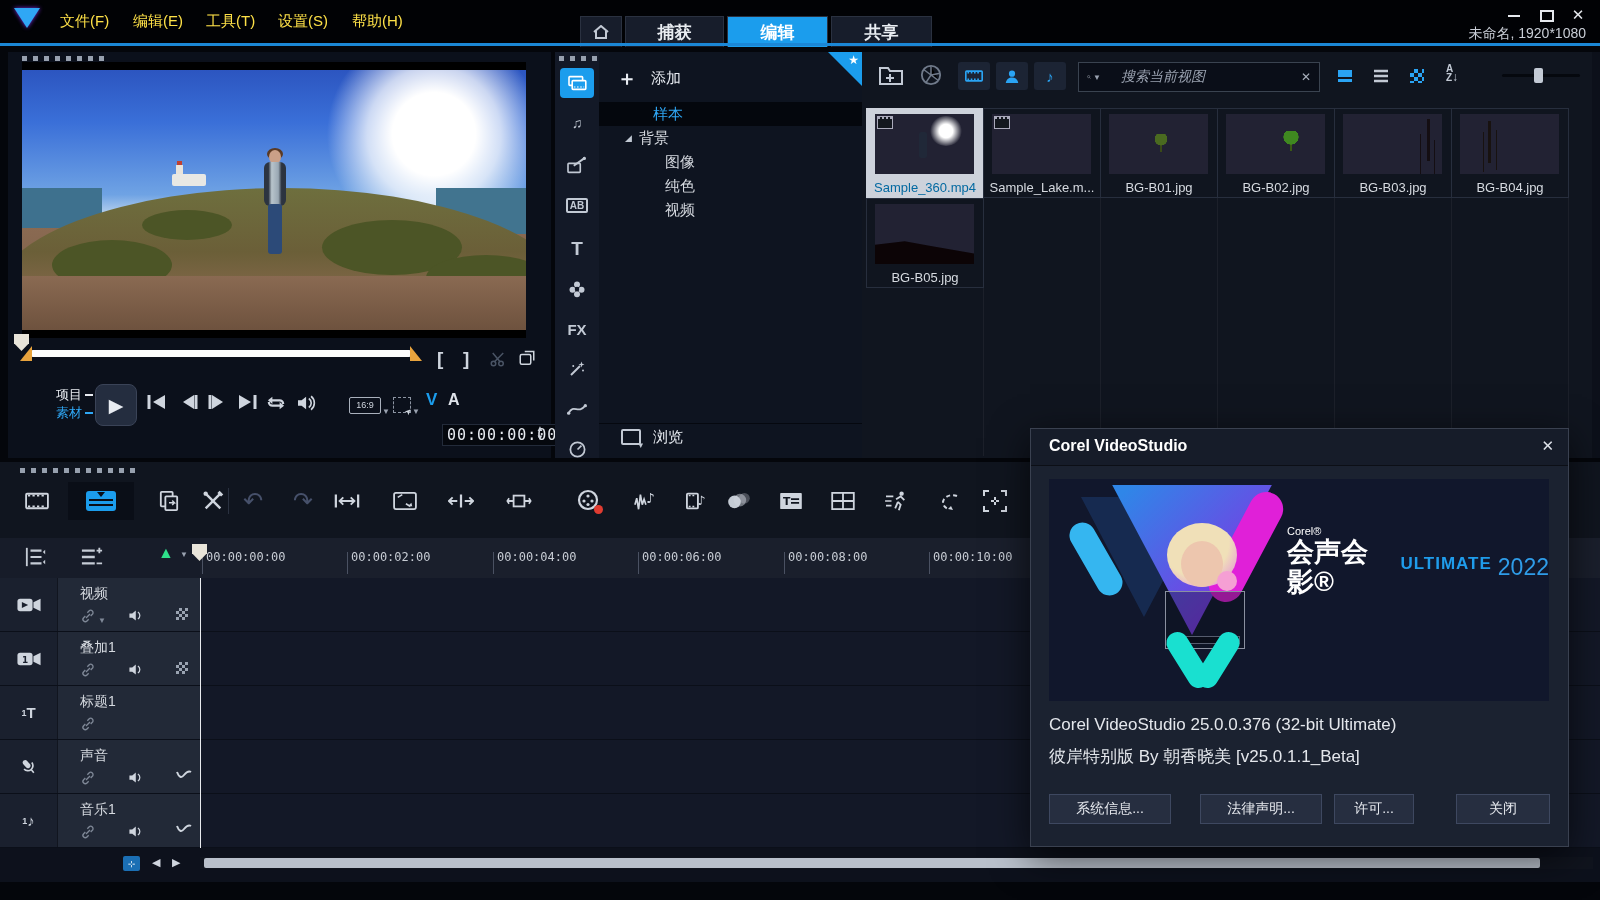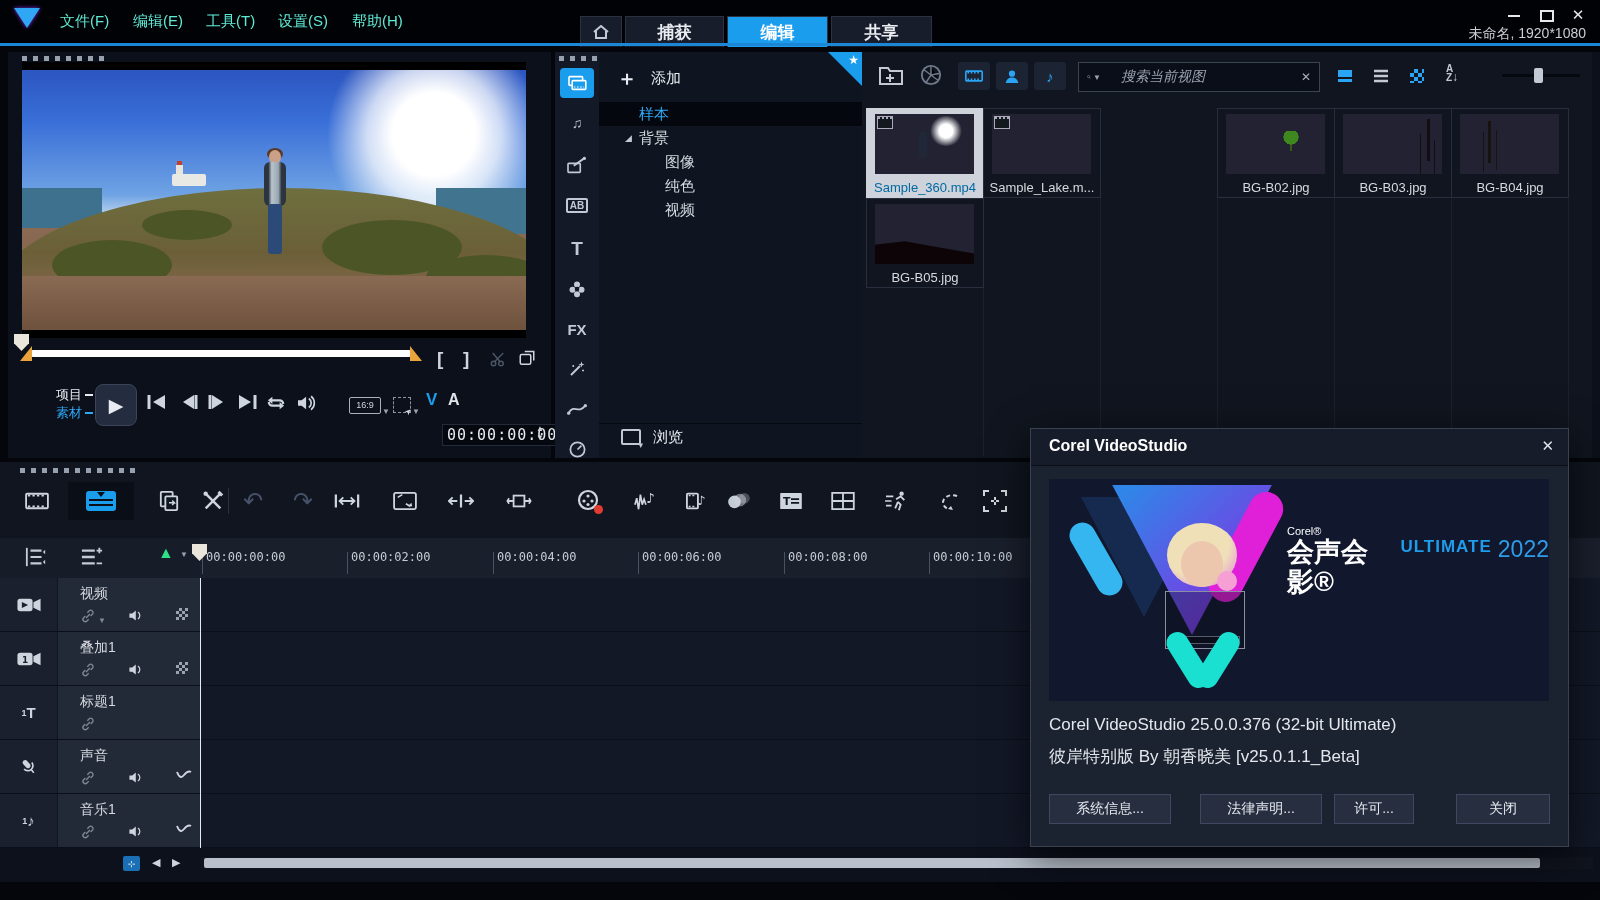--- a/index.html
+++ b/index.html
@@ -6,21 +6,21 @@
   #app{position:relative;width:1600px;height:900px;background:#04060b;overflow:hidden;
        font-family:"Liberation Sans","DejaVu Sans",sans-serif;color:#dde1e8;font-size:14px;}
   svg{display:block;}
 
   
   #menubar{position:absolute;left:0;top:0;width:1600px;height:46px;background:#010205;}
   #menubar .blueline{position:absolute;left:0;bottom:0;width:100%;height:3px;background:#1b87d6;}
   #logo{position:absolute;left:14px;top:8px;width:28px;height:24px;}
   #logo .v{width:0;height:0;border-left:13px solid transparent;border-right:13px solid transparent;border-top:20px solid #2fa7f5;
            filter:drop-shadow(0 0 2px #7b2be0);}
-  .menu-item{position:absolute;top:12px;color:#5eead4;font-size:15px;cursor:default;}
+  .menu-item{position:absolute;top:12px;color:#fde047;font-size:15px;cursor:default;}
   
   .tab{position:absolute;top:16px;height:30px;background:#171d2b;border:1px solid #2a3140;border-bottom:none;
        display:flex;align-items:center;justify-content:center;color:#e9edf2;font-size:17px;font-weight:bold;}
   .tab.active{background:#1b9ded;color:#fff;}
   #tab-home{left:580px;width:40px;}
   #win-controls{position:absolute;right:14px;top:8px;display:flex;gap:16px;}
   .winbtn{width:16px;height:14px;position:relative;}
   #btn-min::after{content:"";position:absolute;left:2px;top:7px;width:12px;height:2px;background:#e6e9ee;}
   #btn-max::after{content:"";position:absolute;left:2px;top:2px;width:10px;height:8px;border:2px solid #e6e9ee;}
   #btn-close{color:#e6e9ee;font-size:15px;font-weight:bold;line-height:14px;text-align:center;}
@@ -95,21 +95,21 @@
   #tree-header .plus{color:#e8ecf2;font-size:20px;font-weight:bold;margin-left:18px;}
   #tree-header .lbl{margin-left:14px;font-size:15px;color:#e8ecf2;}
   #pin-corner{position:absolute;right:0;top:0;width:34px;height:34px;background:#1b9ded;
         clip-path:polygon(100% 0,0 0,100% 100%);}
   #pin-corner::after{content:"★";position:absolute;right:3px;top:1px;color:#fff;font-size:12px;}
   #tree-body{position:absolute;left:0;top:50px;width:100%;}
   .tree-row{height:24px;display:flex;align-items:center;font-size:15px;color:#d6dae0;}
   .tree-row.sel{background:#04070d;color:#2fa7f5;}
   .tree-row .tw{width:10px;margin-left:26px;font-size:9px;color:#c2c9d4;}
   .tree-row.child{padding-left:66px;}
-  .tree-row.root{padding-left:40px;}
+  .tree-row.root{padding-left:54px;}
   #browse-row{position:absolute;left:0;bottom:8px;width:100%;height:26px;display:flex;align-items:center;border-top:1px solid #05080f;}
   #browse-row .bico{margin-left:22px;width:16px;height:12px;border:2px solid #c2c9d4;border-radius:2px;position:relative;}
   #browse-row .bico::after{content:"▾";position:absolute;right:-4px;bottom:-7px;color:#c2c9d4;font-size:9px;}
   #browse-row .lbl{margin-left:12px;font-size:15px;color:#e8ecf2;}
 
   
   #media{position:absolute;left:862px;top:52px;width:738px;height:406px;background:#10151f;}
   #media-toolbar{position:absolute;left:0;top:8px;width:100%;height:36px;}
   .mt-ico{position:absolute;top:4px;color:#c2c9d4;}
   .mt-btn{position:absolute;top:2px;width:32px;height:28px;background:#1c2434;border-radius:3px;
@@ -223,21 +223,21 @@
         background:radial-gradient(circle at 40% 30%,#f0e0b8 0 55%,#e8a8d0 80%);}
   .bn-face{position:absolute;left:132px;top:62px;width:42px;height:46px;border-radius:50%;background:#edc6ae;}
   .bn-bubble{position:absolute;left:168px;top:92px;width:20px;height:20px;border-radius:50%;background:#f59fd4;}
   .bn-player{position:absolute;left:116px;top:112px;width:78px;height:56px;border:1px solid #8a90a0;background:rgba(10,14,26,.35);}
   .bn-player::after{content:"";position:absolute;left:4px;bottom:4px;width:68px;height:6px;background:#0a0e1a;border:1px solid #555c6e;}
   .bn-v1{position:absolute;left:128px;top:150px;width:22px;height:62px;border-radius:11px;background:#19e0d0;transform:rotate(-32deg);}
   .bn-v2{position:absolute;left:158px;top:150px;width:22px;height:62px;border-radius:11px;background:#19e0d0;transform:rotate(32deg);}
   #bn-text{position:absolute;left:238px;top:46px;}
   #bn-brand{font-size:11px;color:#fff;}
   #bn-product{font-size:25px;font-weight:bold;color:#fff;letter-spacing:.5px;line-height:28px;}
-  #bn-row{display:flex;align-items:flex-start;}
+  #bn-row{display:flex;align-items:center;}
   #bn-cn{font-size:27px;font-weight:bold;color:#fff;line-height:30px;}
   #bn-ed{font-size:17px;font-weight:bold;color:#1f9ceb;margin:0 6px 6px 10px;letter-spacing:1px;}
   #bn-year{font-size:23px;color:#2f9ce8;line-height:24px;}
   #dlg-ver{position:absolute;left:18px;top:286px;font-size:17px;color:#e4e7ec;}
   #dlg-build{position:absolute;left:18px;top:316px;font-size:17px;color:#e4e7ec;}
   .dlg-btn{position:absolute;top:365px;height:28px;background:#262e40;border:1px solid #3e4references0;border:1px solid #3e4860;
         color:#e6e9ee;font-size:14px;display:flex;align-items:center;justify-content:center;}
 </style>
 </head>
 <body>
@@ -510,20 +510,24 @@
           <div class="filmtag"></div>
         </div>
       <div class="fname">Sample_360.mp4</div>
       </div>
     <div class="cell" style="left:121px;top:56px">
       <div class="thumb art-lake">
           <div class="filmtag"></div>
         </div>
       <div class="fname">Sample_Lake.m...</div>
       </div>
+    <div class="cell" style="left:238px;top:56px">
+      <div class="thumb art-b01"></div>
+        <div class="fname">BG-B01.jpg</div>
+      </div>
     <div class="cell" style="left:355px;top:56px">
       <div class="thumb art-b02"></div>
         <div class="fname">BG-B02.jpg</div>
       </div>
     <div class="cell" style="left:472px;top:56px">
       <div class="thumb art-b03"></div>
         <div class="fname">BG-B03.jpg</div>
       </div>
     <div class="cell" style="left:589px;top:56px">
       <div class="thumb art-b04"></div>

